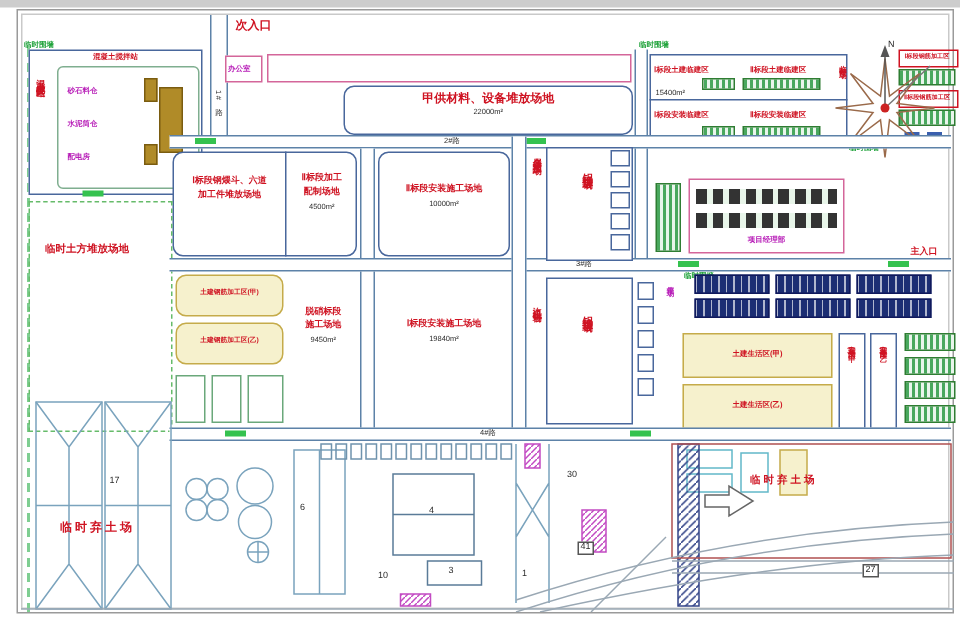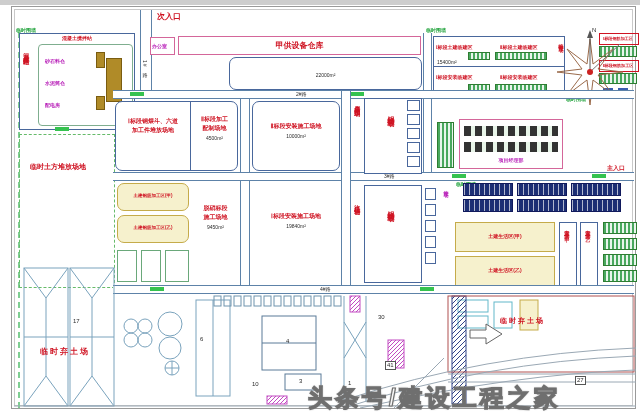--- a/index.html
+++ b/index.html
@@ -53,23 +53,23 @@
   <div class="abs lbl mag f5" style="left:45px;top:80px;">水泥筒仓</div>
   <div class="abs lbl mag f5" style="left:45px;top:102px;">配电房</div>
   <div class="abs brown" style="left:96px;top:52px;width:9px;height:16px;"></div>
   <div class="abs brown" style="left:106px;top:58px;width:16px;height:44px;"></div>
   <div class="abs brown" style="left:96px;top:96px;width:9px;height:14px;"></div>
   <div class="abs tick" style="left:55px;top:127px;width:14px;height:4px;"></div>
 
   <div class="abs pinkbox" style="left:150px;top:37px;width:25px;height:18px;"></div>
   <div class="abs lbl mag f5" style="left:152px;top:43px;">办公室</div>
   <div class="abs pinkbox" style="left:178px;top:36px;width:243px;height:19px;"></div>
-  <div class="abs lbl red f8 ctr" style="left:178px;top:41px;width:243px;">甲供设备仓库</div>
 
   <div class="abs area" style="left:229px;top:57px;width:193px;height:33px;"></div>
+  <div class="abs lbl red f8 ctr" style="left:229px;top:61px;width:193px;">甲供材料、设备堆放场地</div>
   <div class="abs lbl blk f5 ctr" style="left:229px;top:72px;width:193px;">22000m²</div>
 
   <div class="abs road-v" style="left:423px;top:33px;width:9px;height:140px;"></div>
 
   <div class="abs box" style="left:433px;top:36px;width:132px;height:62px;"></div>
   <div class="abs" style="left:433px;top:66px;width:132px;height:0;border-top:1px solid #49679c;"></div>
   <div class="abs lbl red f5" style="left:436px;top:44px;">Ⅰ标段土建临建区</div>
   <div class="abs lbl red f5" style="left:500px;top:44px;">Ⅱ标段土建临建区</div>
   <div class="abs lbl red f5" style="left:436px;top:74px;">Ⅰ标段安装临建区</div>
   <div class="abs lbl red f5" style="left:500px;top:74px;">Ⅱ标段安装临建区</div>
@@ -276,15 +276,14 @@
   <div class="abs lbl blk f6" style="left:299px;top:378px;">3</div>
   <div class="abs lbl blk f6" style="left:348px;top:380px;">1</div>
   <div class="abs lbl blk f6" style="left:252px;top:381px;">10</div>
   <div class="abs lbl blk f6" style="left:378px;top:314px;">30</div>
   <div class="abs lbl blk f6 numbox" style="left:385px;top:361px;">41</div>
   <div class="abs lbl blk f6 numbox" style="left:575px;top:376px;">27</div>
 
   <div class="abs lbl red f8" style="left:40px;top:347px;letter-spacing:2px;">临时弃土场</div>
   <div class="abs lbl red f7" style="left:500px;top:317px;letter-spacing:2px;">临时弃土场</div>
 
-  <div class="abs lbl wm" style="left:308px;top:384px;">头条号/建设工程之家</div>
 
 </div>
 
 </body></html>

